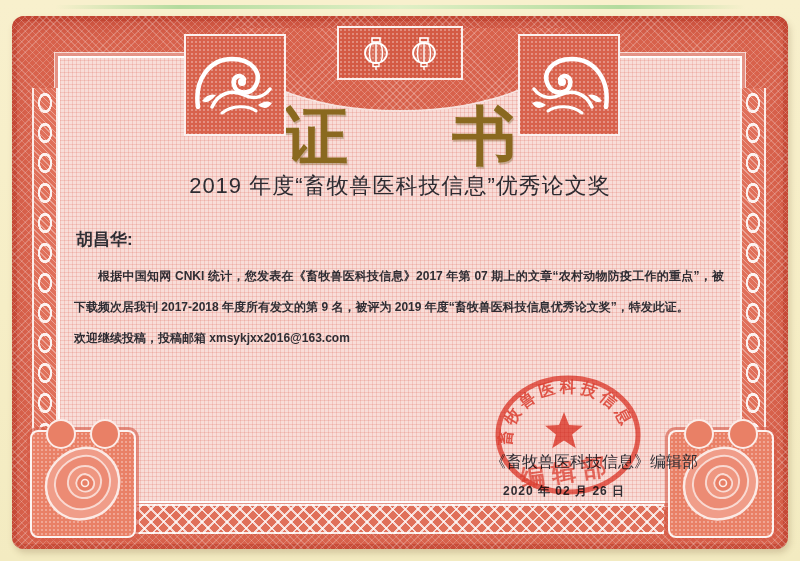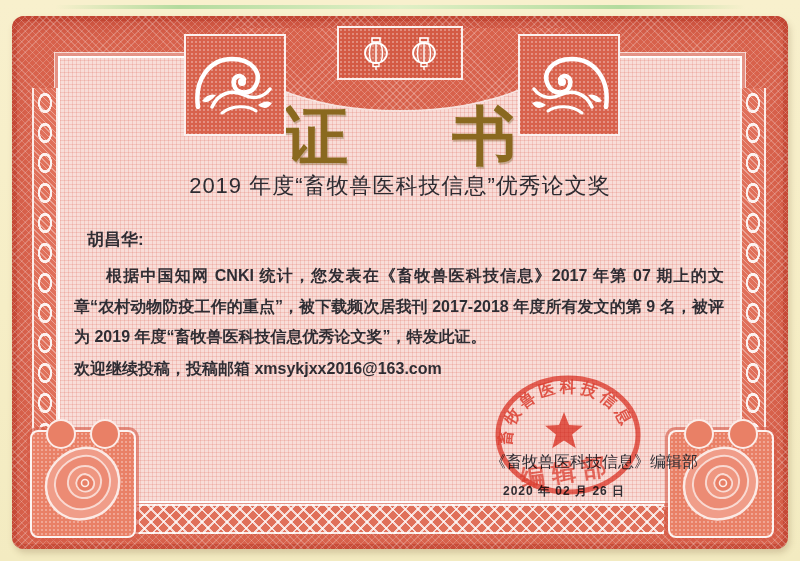--- a/index.html
+++ b/index.html
@@ -120,23 +120,23 @@
     font-family:"DejaVu Serif","Liberation Serif",serif;
   }
   .title-char{
     font-size:64px;line-height:1.05;font-weight:700;color:#8a691f;
     text-shadow:1px 2px 1px rgba(110,80,20,.35);
   }
   .subtitle{
     text-align:center;margin-top:2px;font-size:22px;font-weight:400;
     letter-spacing:1px;color:#2d2b31;
   }
-  .recipient{margin:27px 18px 0 27px;font-size:17px;font-weight:700;}
+  .recipient{margin:27px 18px 0 16px;font-size:17px;font-weight:700;}
   .para{
-    margin:10px 16px 0 14px;font-size:16px;line-height:30.5px;font-weight:600;
+    margin:10px 16px 0 14px;font-size:12px;line-height:30.5px;font-weight:600;
     text-align:justify;
   }
   .indent{text-indent:2em;}
   .para3{margin-top:1px;}
   .issuer{
     position:absolute;left:478px;top:452px;z-index:4;
     font-size:16px;font-weight:400;color:#2f2d33;white-space:nowrap;padding-left:12px;
   }
   .date{
     position:absolute;left:503px;top:483px;z-index:4;

